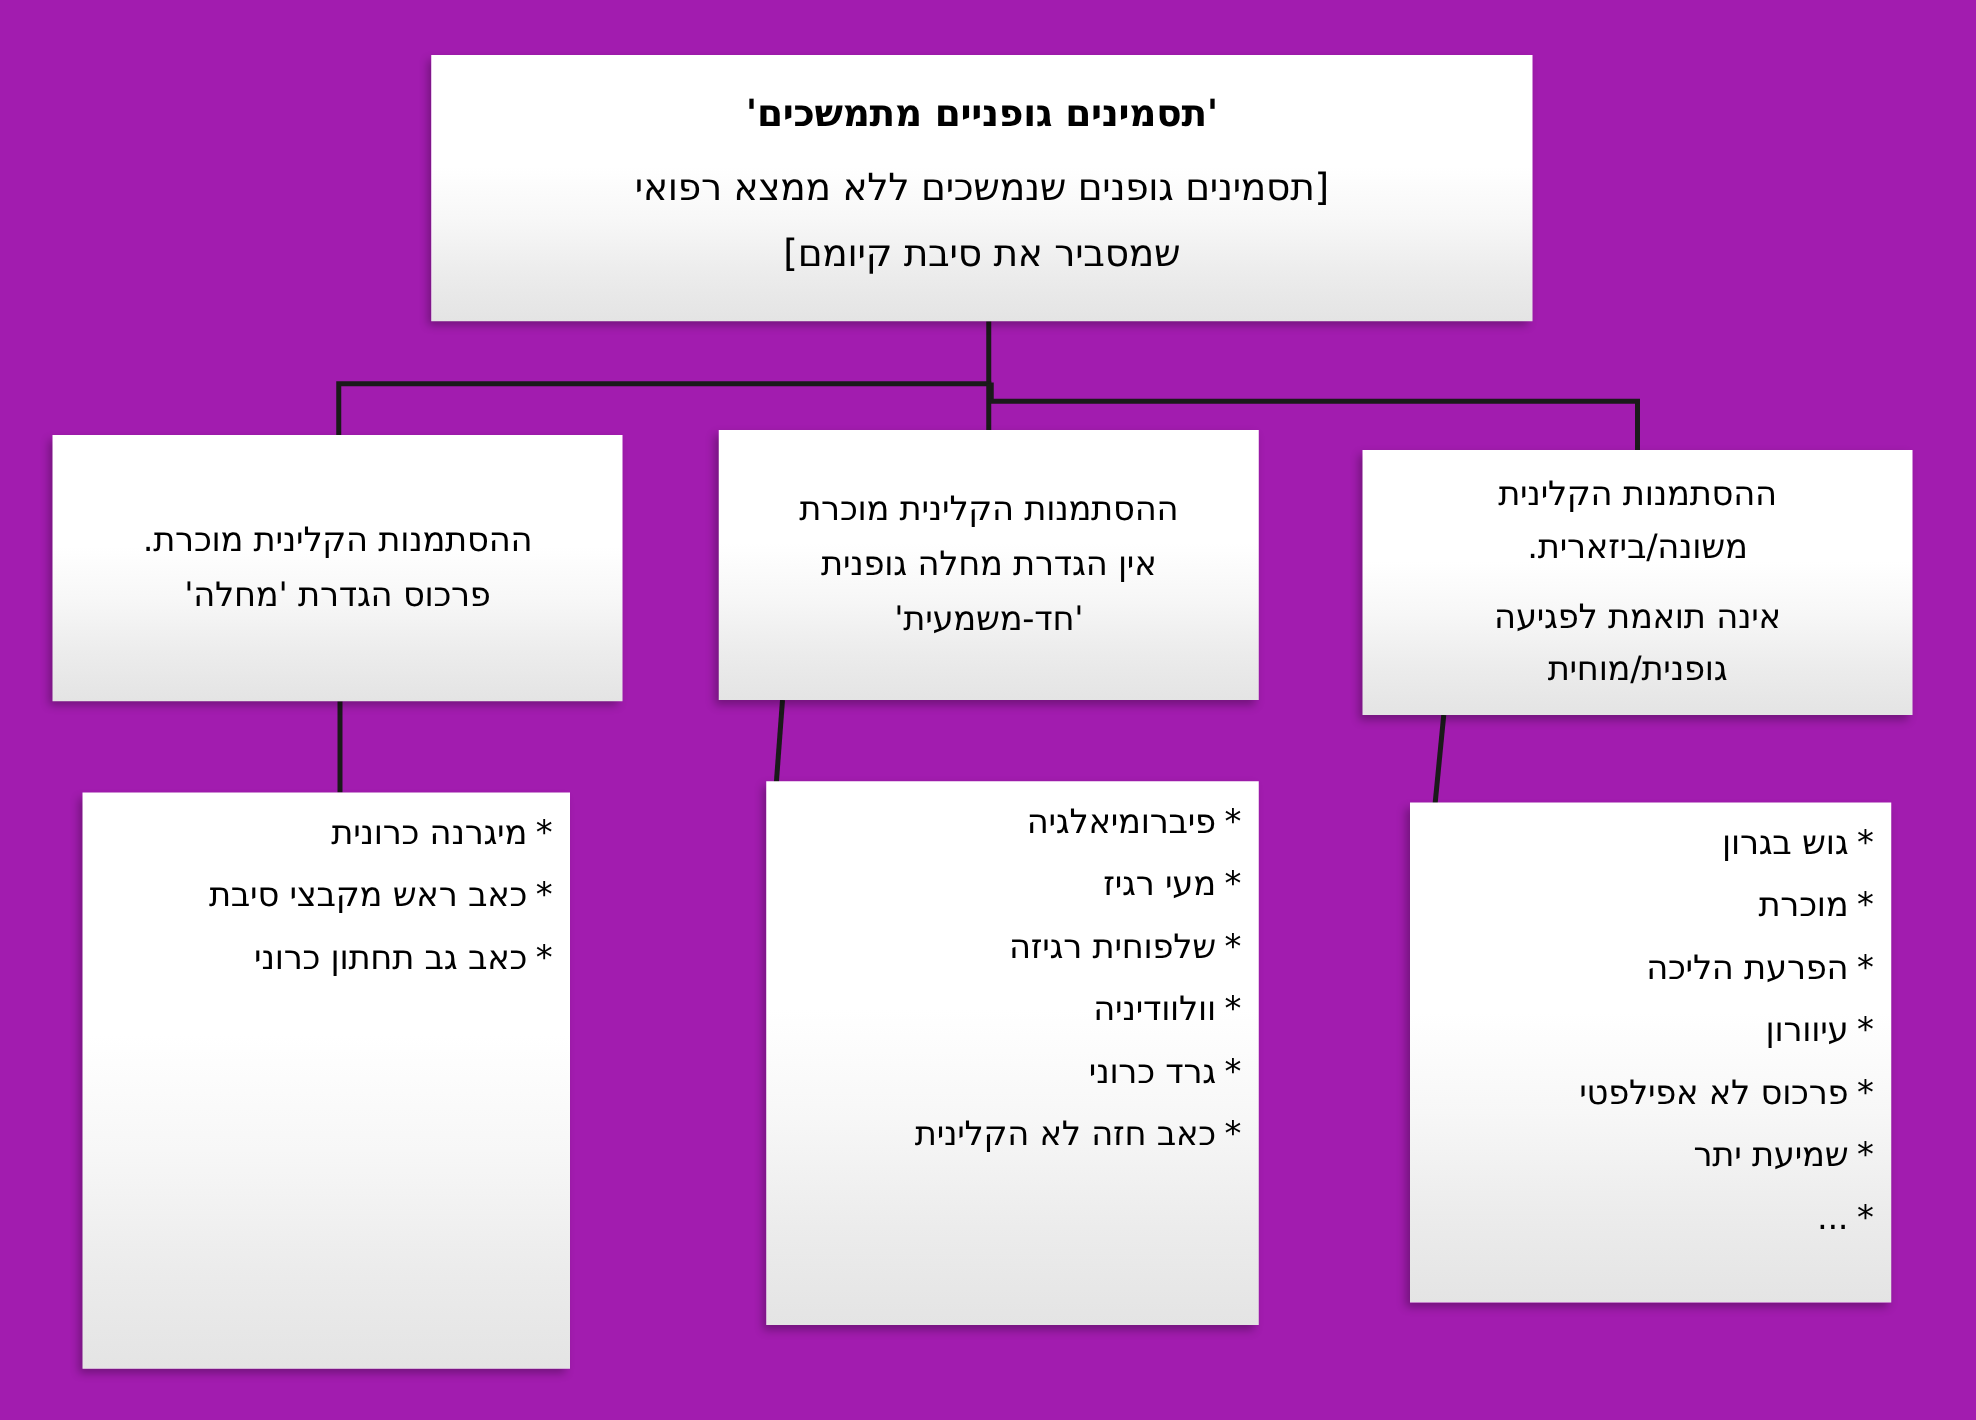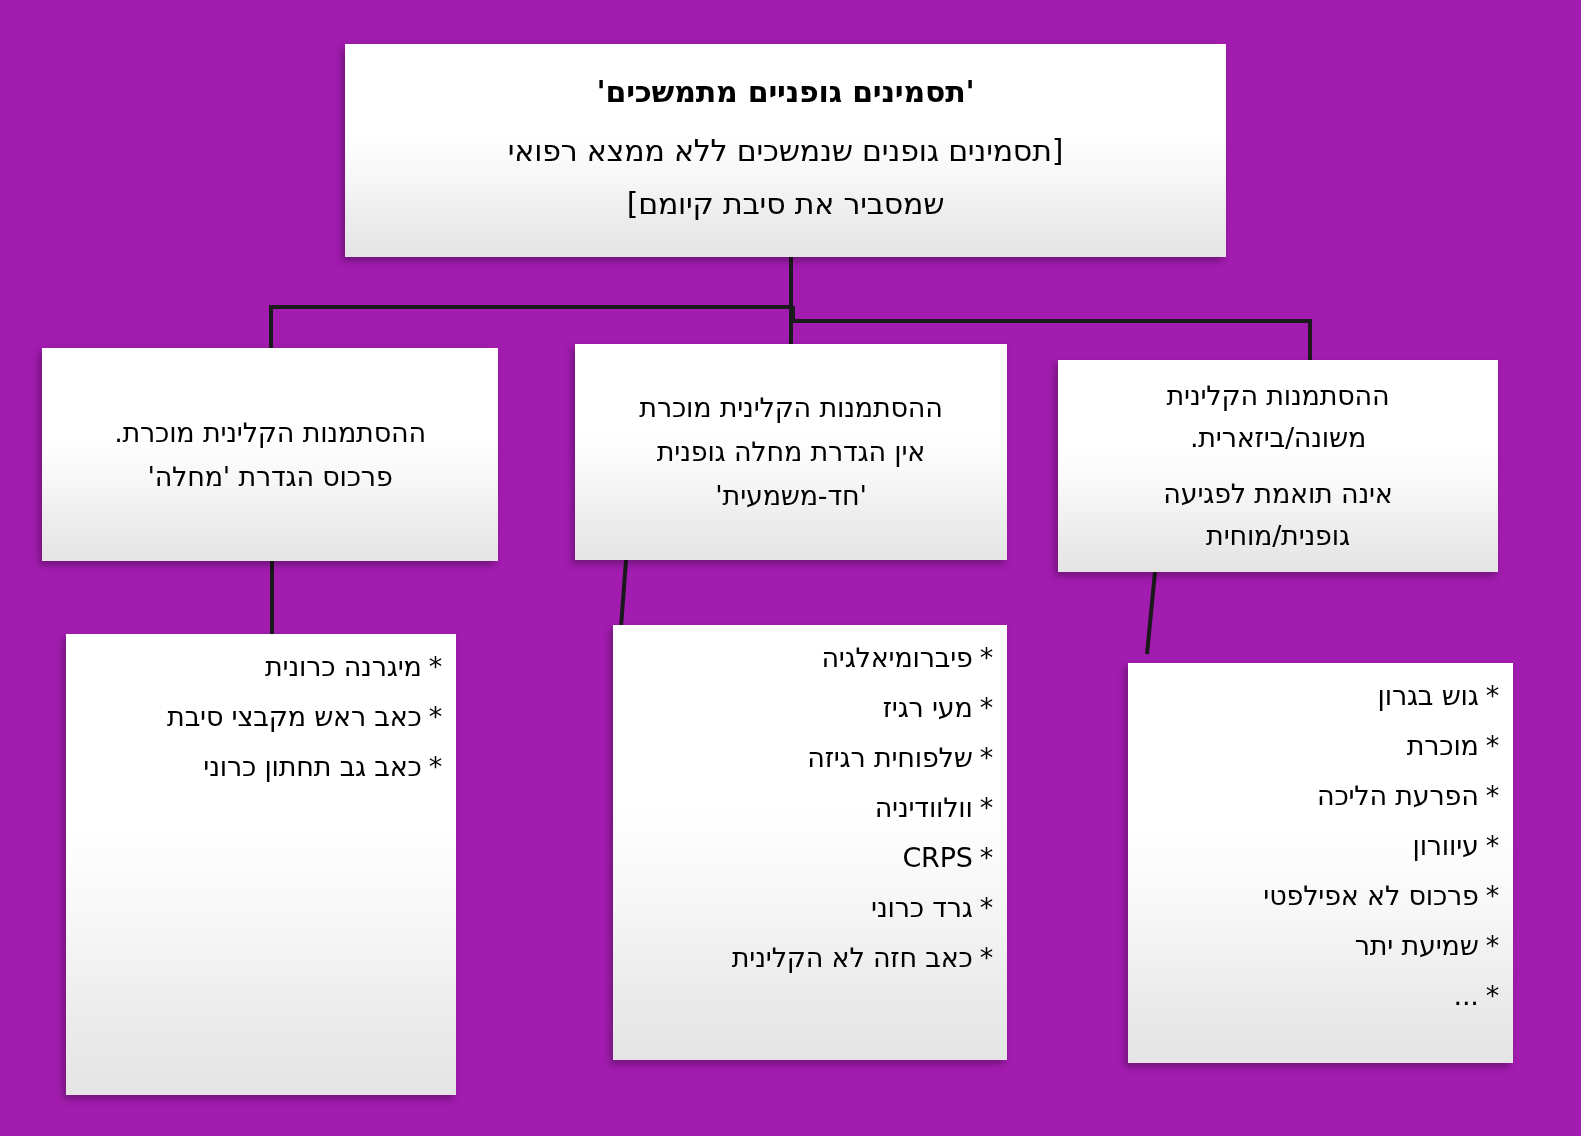--- a/index.html
+++ b/index.html
@@ -89,21 +89,21 @@
     padding: 0 20px;
   }
   #node-cat-1 {
     left: 575px;
     top: 344px;
     width: 432px;
     height: 216px;
     padding: 0 18px;
   }
   #node-cat-2 {
-    left: 1058px;
+    left: 1090px;
     top: 360px;
     width: 440px;
     height: 212px;
     padding: 0 34px;
   }
   #node-cat-2 .node-line { line-height: 42px; }
   #node-cat-2 .gap { height: 14px; display:block; }
 
   
   .list-node {
@@ -144,21 +144,21 @@
     top: 625px;
     width: 394px;
     height: 435px;
     padding-left: 16px;
     align-items: flex-end;
   }
   #node-list-1 .list-item { padding-right: 14px; }
 
   #node-list-2 {
     left: 1128px;
-    top: 663px;
+    top: 642px;
     width: 385px;
     height: 400px;
     padding-left: 16px;
     align-items: center;
   }
   #node-list-2 .list-item { padding-right: 14px; }
 </style>
 </head>
 <body>
 
@@ -221,21 +221,20 @@
       <span class="list-item"><span class="bullet">*</span><span>כאב גב תחתון כרוני</span></span>
     </div>
   </div>
 
   <div class="node list-node" id="node-list-1">
     <div class="list-items">
       <span class="list-item"><span class="bullet">*</span><span>פיברומיאלגיה</span></span>
       <span class="list-item"><span class="bullet">*</span><span>מעי רגיז</span></span>
       <span class="list-item"><span class="bullet">*</span><span>שלפוחית רגיזה</span></span>
       <span class="list-item"><span class="bullet">*</span><span>וולוודיניה</span></span>
-      <span class="list-item"><span class="bullet">*</span><span>CRPS</span></span>
       <span class="list-item"><span class="bullet">*</span><span>גרד כרוני</span></span>
       <span class="list-item"><span class="bullet">*</span><span>כאב חזה לא הקלינית</span></span>
     </div>
   </div>
 
   <div class="node list-node" id="node-list-2">
     <div class="list-items">
       <span class="list-item"><span class="bullet">*</span><span>גוש בגרון</span></span>
       <span class="list-item"><span class="bullet">*</span><span>מוכרת</span></span>
       <span class="list-item"><span class="bullet">*</span><span>הפרעת הליכה</span></span>

